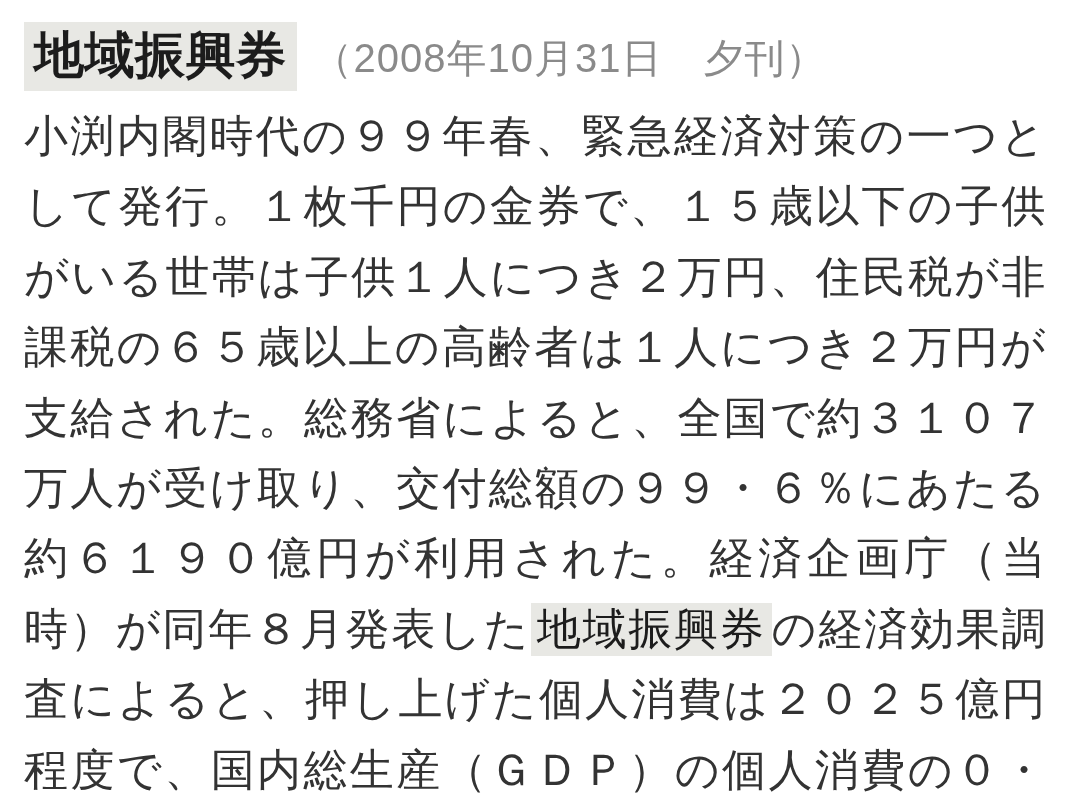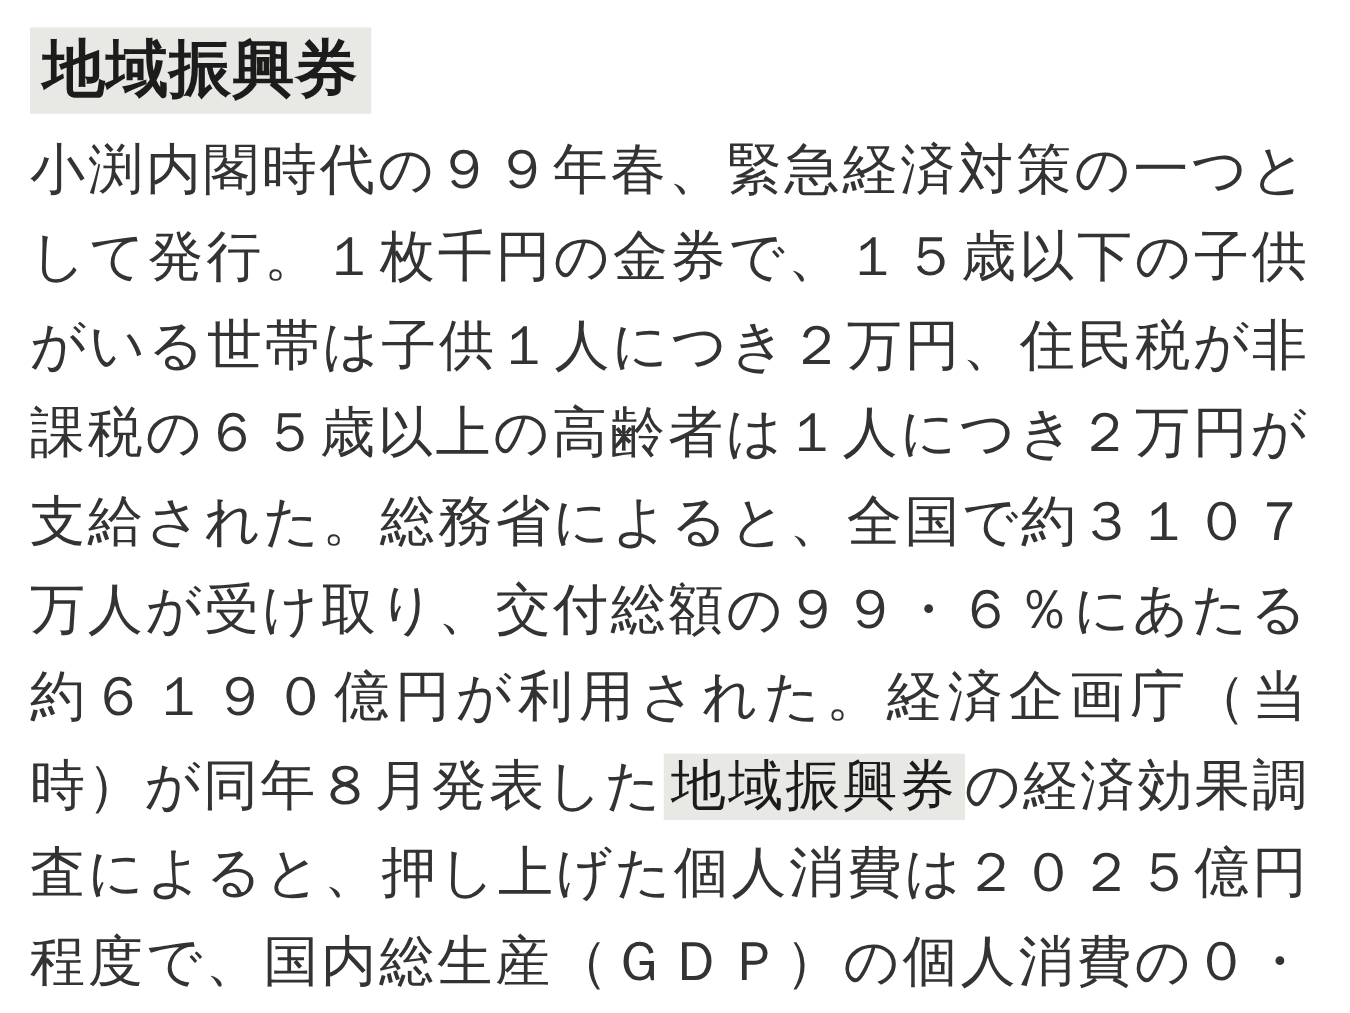--- a/index.html
+++ b/index.html
@@ -59,17 +59,18 @@
     padding: 1px 6px 3px 6px;
   }
 </style>
 </head>
 <body>
 
 <div class="page">
 
   <div class="headline-row">
     <span class="term-highlight">地域振興券</span>
+    <span class="headline-meta">（2008年10月31日　夕刊）</span>
   </div>
 
   <p class="body-text"><span>小渕内閣時代の９９年春、緊急経済対策の一つとして発行。１枚千円の金券で、１５歳以下の子供がいる世帯は子供１人につき２万円、住民税が非課税の６５歳以上の高齢者は１人につき２万円が支給された。総務省によると、全国で約３１０７万人が受け取り、交付総額の９９・６％にあたる約６１９０億円が利用された。経済企画庁（当時）が同年８月発表した</span><span class="inline-term">地域振興券</span><span>の経済効果調査によると、押し上げた個人消費は２０２５億円程度で、国内総生産（ＧＤＰ）の個人消費の０・１％程度にとどまる。</span></p>
 
 </div>
 
 </body></html>

